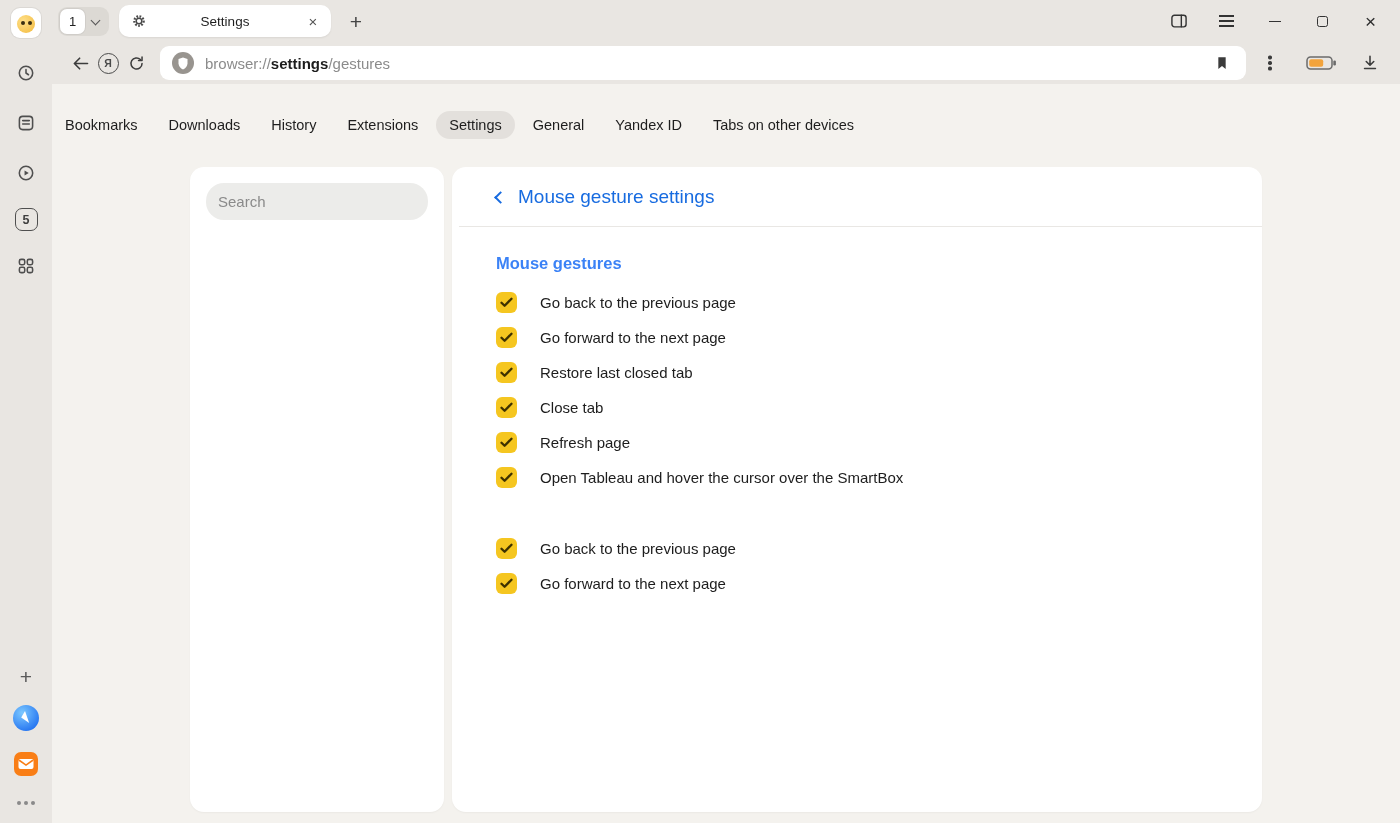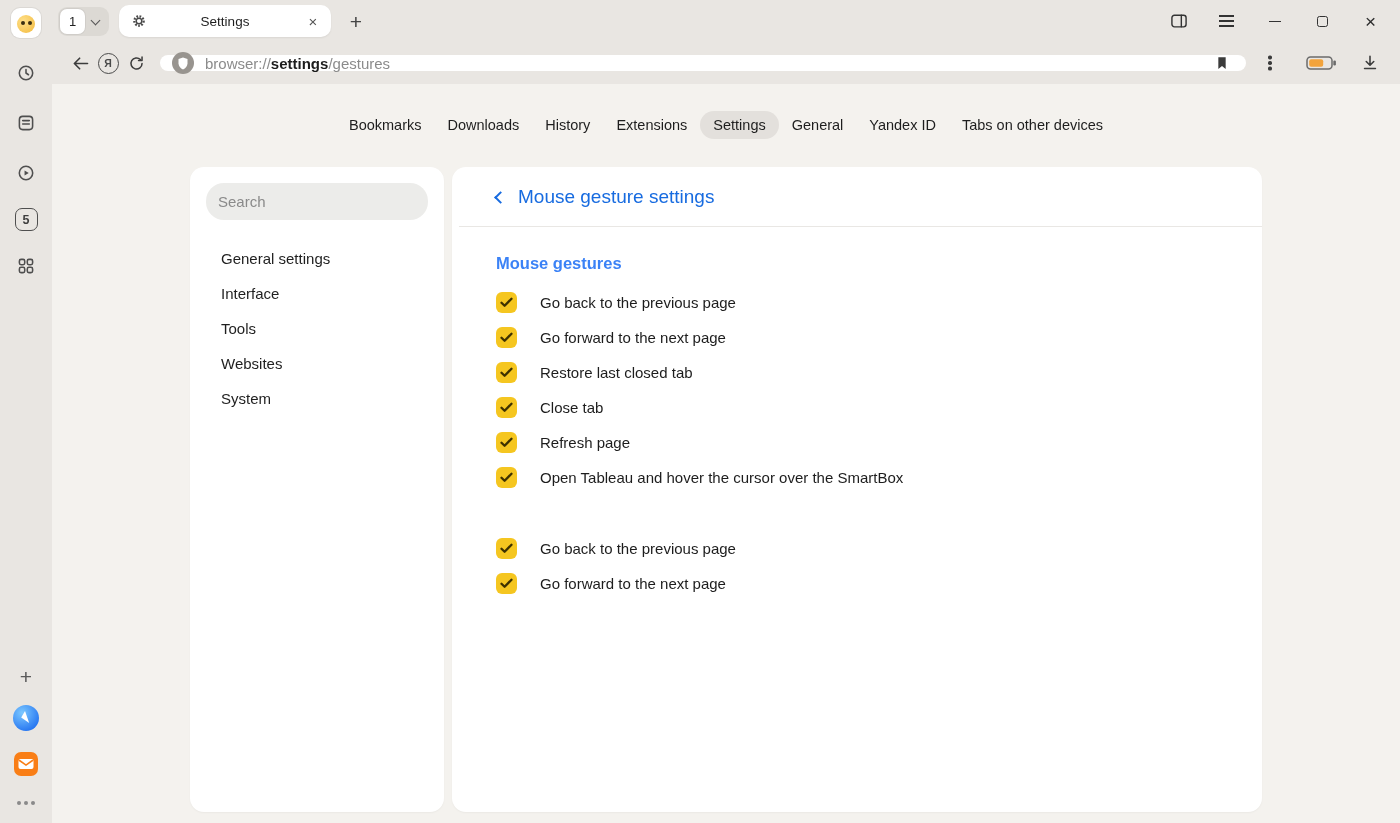--- a/index.html
+++ b/index.html
@@ -73,35 +73,35 @@
   .hamburger{width:15px;height:1.7px;background:#333;box-shadow:0 -5px 0 #333,0 5px 0 #333;}
   .min-icon{width:12px;border-top:1.8px solid #333;}
   .max-icon{width:11px;height:11px;border:1.7px solid #333;border-radius:2.5px;}
   .x-glyph{font-size:19px;color:#2e2e2e;line-height:1;}
 
   .toolbar{height:42px;display:flex;align-items:center;padding:0 16px 0 14px;}
   .tool-btn{width:28px;height:28px;display:grid;place-items:center;cursor:pointer;}
   .ya-circle{width:21px;height:21px;border:1.6px solid #4a4a4a;border-radius:50%;
     display:grid;place-items:center;font-size:10.5px;font-weight:700;color:#4a4a4a;}
   .url-pill{
-    flex:1;height:16px;background:#fff;border-radius:9px;display:flex;align-items:center;
+    flex:1;height:34px;background:#fff;border-radius:9px;display:flex;align-items:center;
     padding:0 12px;margin:0 10px;cursor:text;
   }
   .shield-badge{width:22px;height:22px;border-radius:50%;background:#98948f;
     display:grid;place-items:center;margin-right:11px;flex:0 0 auto;cursor:pointer;}
   .url-text{font-size:15px;color:#8b8b8b;white-space:nowrap;}
   .url-text .hl{color:#1d1d1d;font-weight:700;}
   .bookmark-btn{margin-left:auto;width:24px;height:24px;display:grid;place-items:center;cursor:pointer;}
   .kebab{width:3.4px;height:3.4px;border-radius:50%;background:#3b3b3b;
     box-shadow:0 -5.6px 0 #3b3b3b,0 5.6px 0 #3b3b3b;}
   .after-pill{display:flex;align-items:center;gap:22px;}
 
   
   .content{position:absolute;left:52px;top:84px;right:0;bottom:0;background:var(--page_bg);}
-  .settings-nav{position:absolute;top:27px;left:0;right:0;display:flex;justify-content:center;}
+  .settings-nav{position:absolute;top:27px;left:0;right:0;display:flex;gap:5px;}
   .nav-item{font-size:14.5px;color:#1e1e1e;padding:6px 13px;border-radius:16px;cursor:pointer;white-space:nowrap;}
   .nav-item.active{background:var(--nav_active_bg);}
 
   .card{position:absolute;background:#fff;border-radius:14px;box-shadow:0 1px 2px rgba(0,0,0,.04);}
   .left-card{left:138px;top:83px;width:254px;height:645px;padding:16px 16px 0;}
   .right-card{left:400px;top:83px;width:810px;height:645px;padding-left:7px;}
 
   .search-input{
     width:100%;height:37px;background:#ececea;border:none;border-radius:18px;
     padding:0 12px;font-size:15px;color:#2a2a2a;outline:none;
@@ -285,27 +285,20 @@
     <span class="nav-item">History</span>
     <span class="nav-item">Extensions</span>
     <span class="nav-item active">Settings</span>
     <span class="nav-item">General</span>
     <span class="nav-item">Yandex ID</span>
     <span class="nav-item">Tabs on other devices</span>
   </nav>
 
   <section class="card left-card">
     <input class="search-input" type="text" placeholder="Search" style="">
-    <div class="menu">
-      <div class="menu-item">General settings</div>
-      <div class="menu-item">Interface</div>
-      <div class="menu-item">Tools</div>
-      <div class="menu-item">Websites</div>
-      <div class="menu-item">System</div>
-    </div>
   </section>
 
   <section class="card right-card">
     <div class="card-header">
       <span class="back-chev"></span>
       <span class="page-title">Mouse gesture settings</span>
     </div>
 
     <div class="card-body">
 

